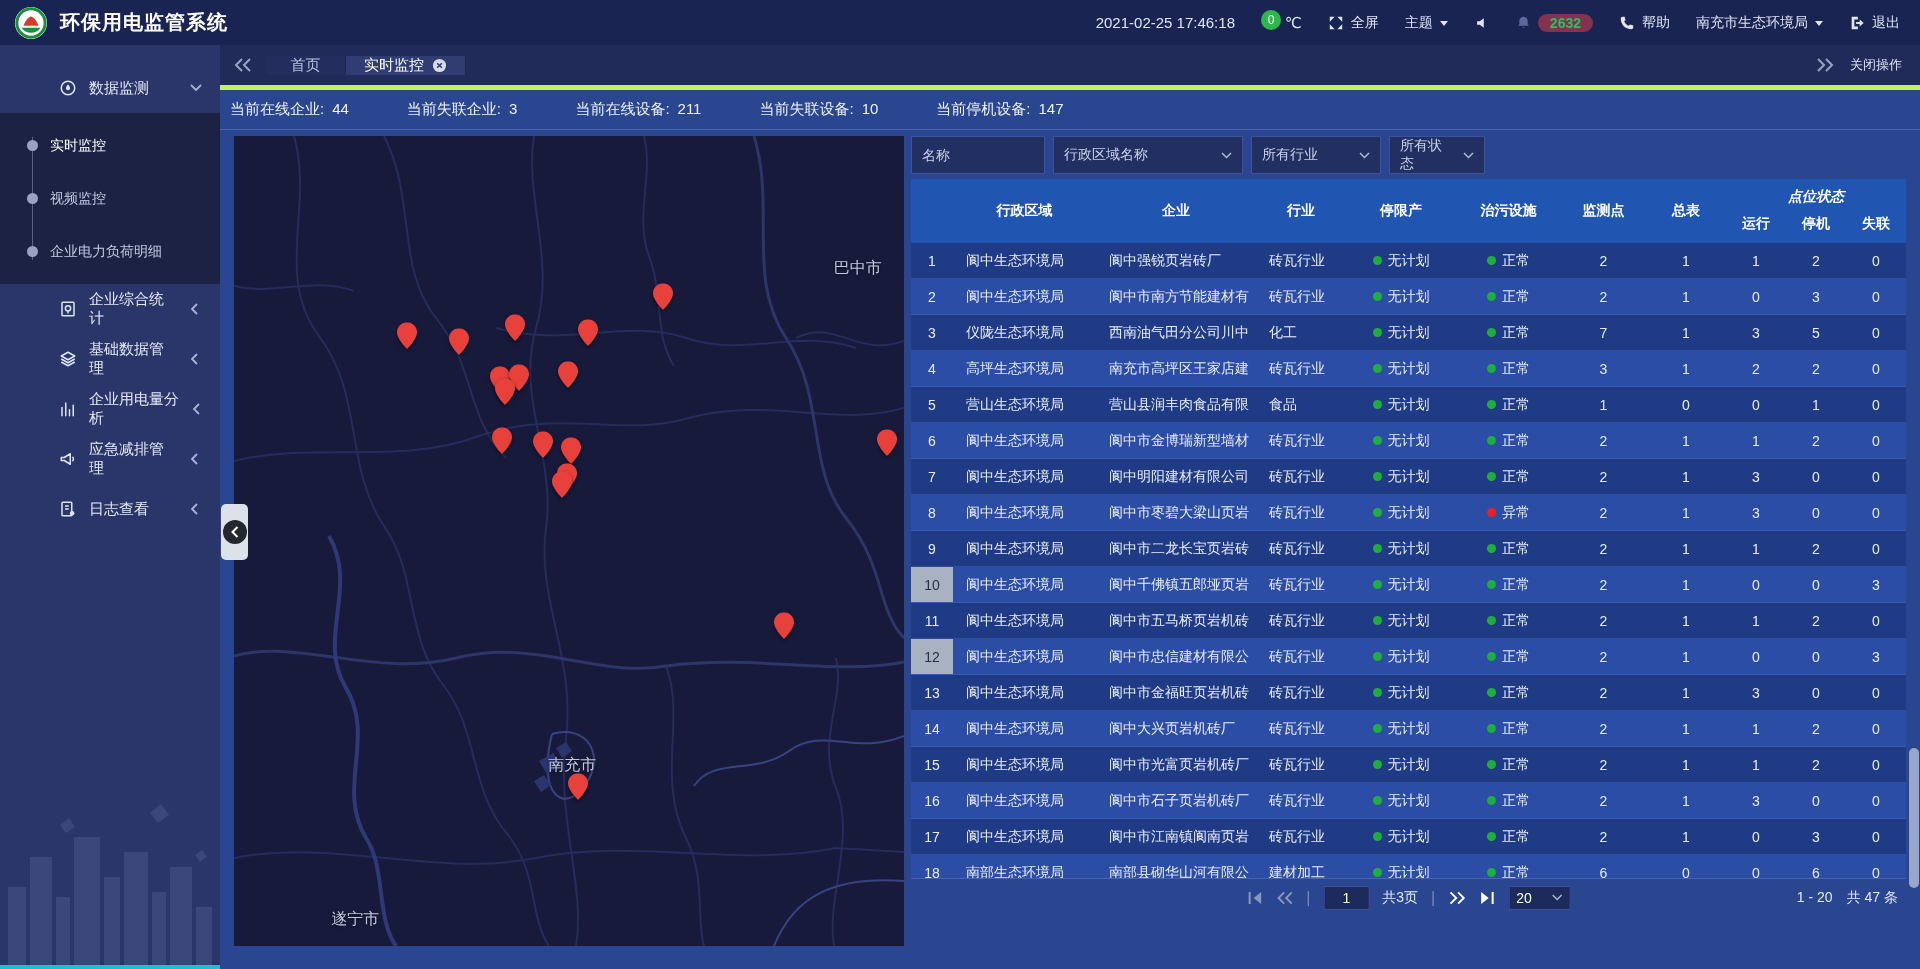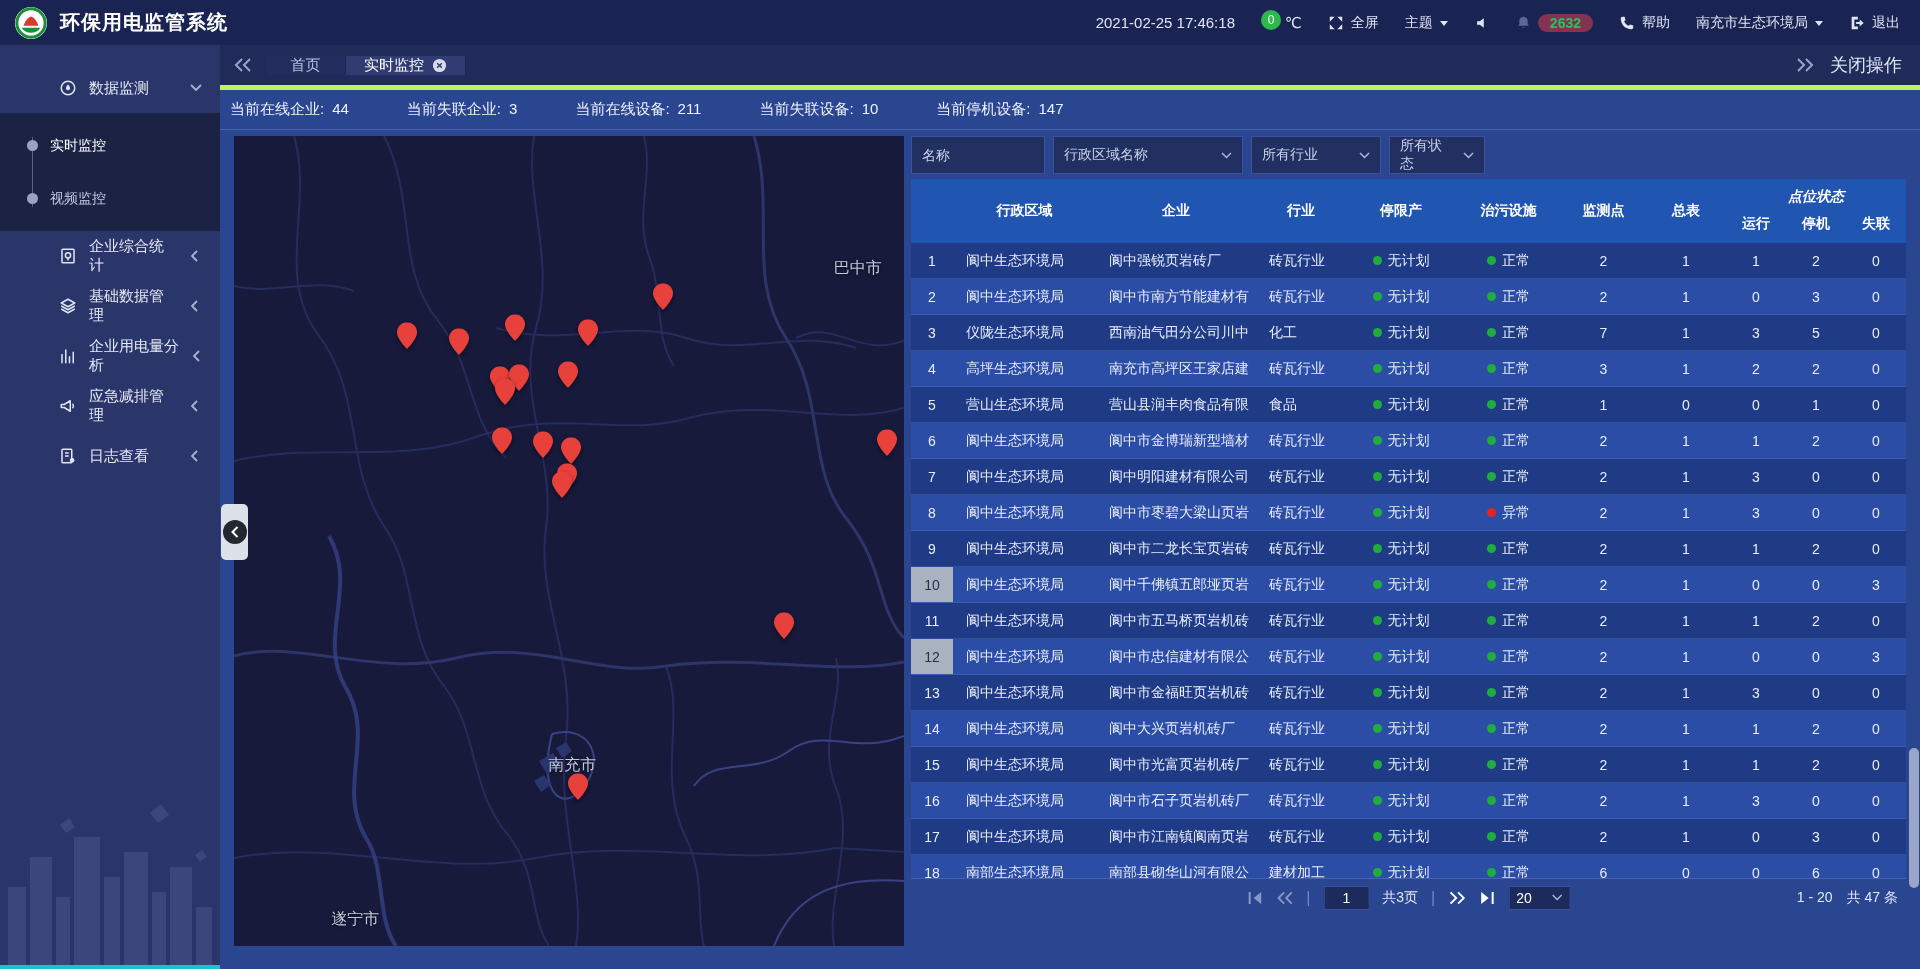--- a/index.html
+++ b/index.html
@@ -41,21 +41,21 @@
 
   
   .main{flex:1;display:flex;flex-direction:column;min-width:0;}
   .tabbar{flex:0 0 45px;background:#202b5a;display:flex;align-items:center;border-bottom:5px solid #bef264;}
   .tab-nav{width:46px;display:flex;align-items:center;justify-content:center;color:#98a3c8;cursor:pointer;}
   .tab-nav svg{width:18px;height:14px;}
   .tabs{display:flex;}
   .tab{min-width:80px;padding:0 18px;display:flex;align-items:center;justify-content:center;gap:8px;background:#232e5f;color:#b7c0de;font-size:15px;cursor:pointer;border-right:1px solid #1c2650;}
   .tab.active{background:#303c72;color:#fff;}
   .tab-x{width:15px;height:15px;}
-  .tabbar-right{margin-left:auto;display:flex;align-items:center;gap:16px;padding-right:18px;color:#dfe5f5;font-size:18px;cursor:pointer;}
+  .tabbar-right{margin-left:auto;display:flex;align-items:center;gap:16px;padding-right:18px;color:#dfe5f5;font-size:13px;cursor:pointer;}
 
   .content{flex:1;background:#2a4690;display:flex;flex-direction:column;min-height:0;position:relative;}
   .statsbar{flex:0 0 40px;display:flex;align-items:center;gap:58px;padding:0 10px;border-bottom:1px solid #4a63b0;color:#eef2fc;font-size:15px;}
   .stat{display:flex;gap:8px;white-space:nowrap;}
 
   .work{flex:1;display:flex;padding:6px 14px 0 14px;gap:7px;min-height:0;}
 
   
   .map-panel{flex:0 0 670px;width:670px;height:810px;background:#171a3b;position:relative;}
   .map-roads{position:absolute;left:0;top:0;}
@@ -183,20 +183,23 @@
               </svg>
             </span>
           </div>
           <div class="side-sub">
             <div class="sub-item active">
               <span>实时监控</span>
             </div>
             <div class="sub-item">
               <span>视频监控</span>
             </div>
+            <div class="sub-item">
+              <span>企业电力负荷明细</span>
+            </div>
           </div>
           <div class="side-item">
             <span class="s-ic">
               <svg viewBox="0 0 24 24" width="18" height="18" fill="none" stroke="currentColor" stroke-width="2">
                 <rect x="4" y="3" width="16" height="18" rx="1"></rect>
                 <circle cx="12" cy="11" r="3.5"></circle>
                 <path d="M12 14.5V18"></path>
               </svg>
             </span>
             <span class="s-lb">企业综合统计</span>

